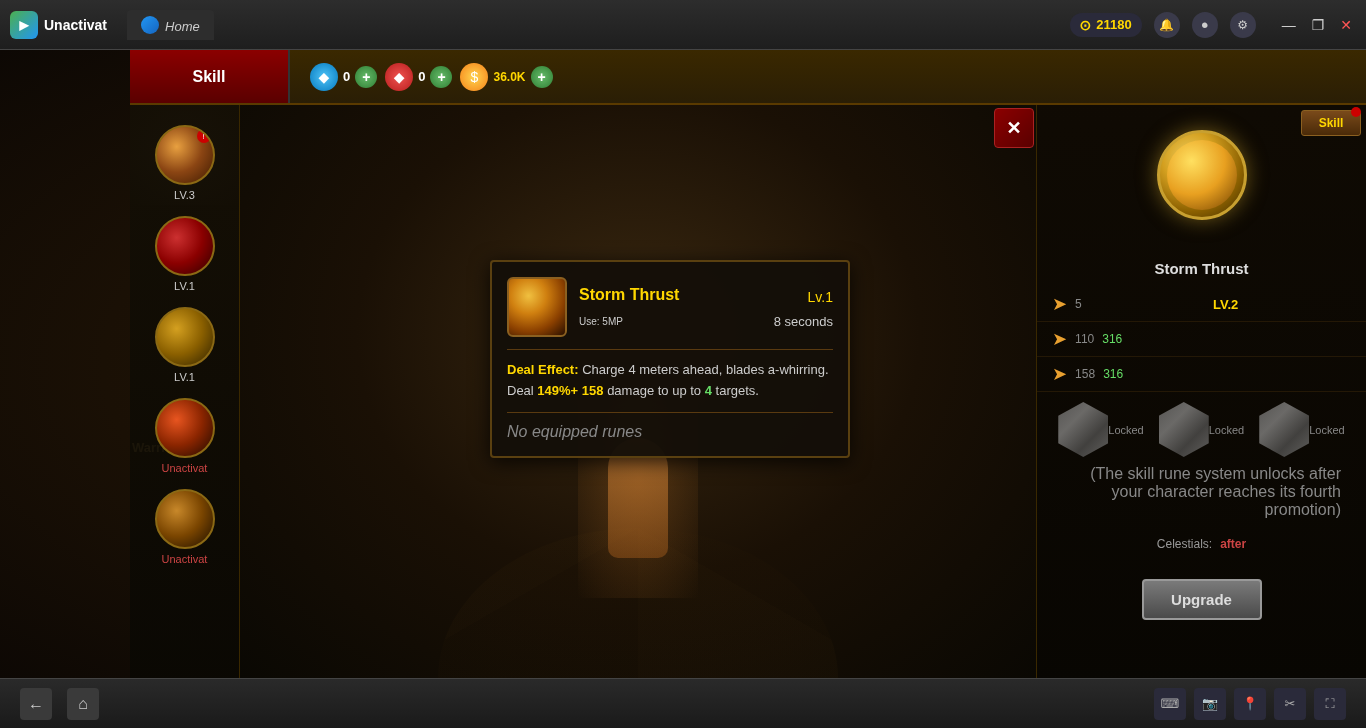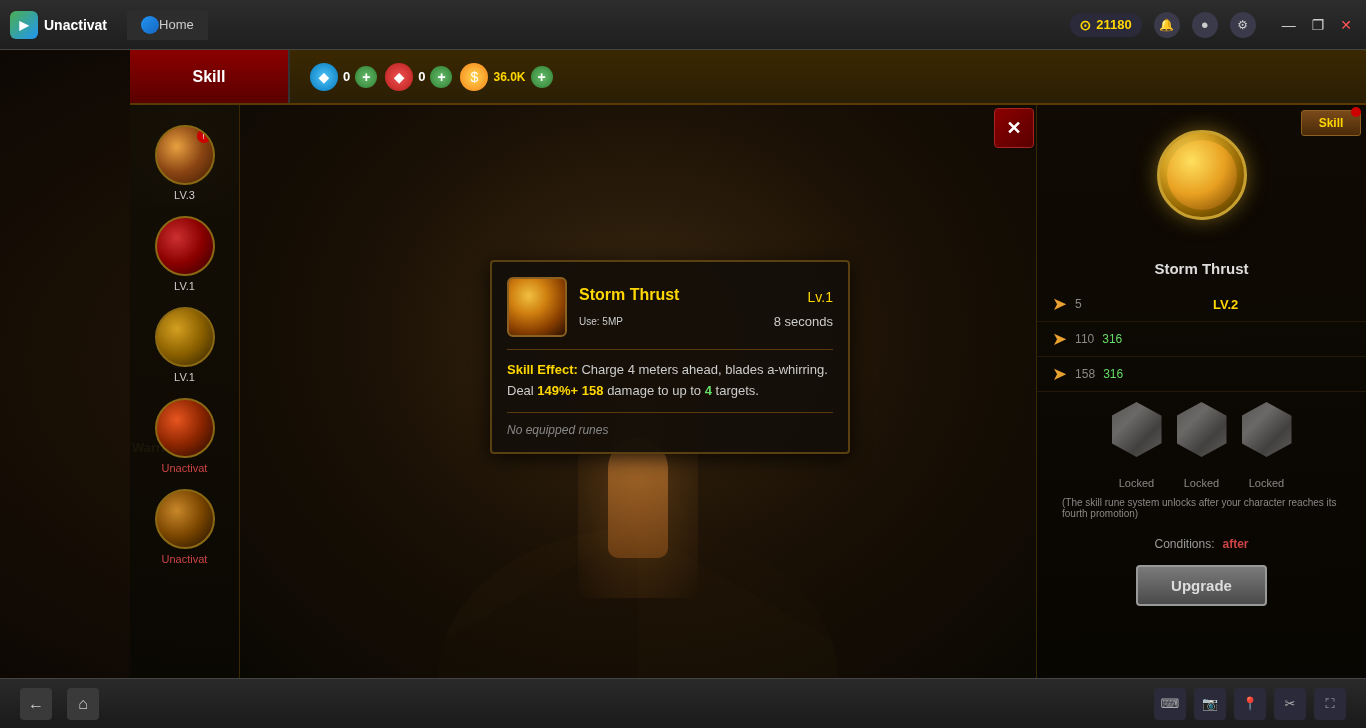--- a/index.html
+++ b/index.html
@@ -23,25 +23,26 @@
     }
     .bluestacks-icon {
       width: 28px; height: 28px;
       background: linear-gradient(135deg, #4CAF50, #2196F3);
       border-radius: 6px;
       display: flex; align-items: center; justify-content: center;
       color: white; font-size: 12px; font-weight: bold;
     }
     .titlebar-brand { color: #fff; font-size: 14px; font-weight: bold; }
     .tab {
-      display: flex; align-items: center; gap: 0;
+      display: flex; align-items: flex-end; gap: 6px;
       padding: 6px 14px;
       border-radius: 4px 4px 0 0;
       font-size: 13px;
       cursor: pointer;
+      font-style: italic;
     }
     .tab.home { background: #2d2d2d; color: #ccc; }
     .tab.active { background: #3a3a4a; color: #fff; border: 1px solid #555; border-bottom: none; }
     .tab-icon { width: 18px; height: 18px; border-radius: 50%; }
     .home-icon { background: linear-gradient(135deg, #2196F3, #1565C0); }
     .game-icon { background: linear-gradient(135deg, #9C27B0, #E91E63); }
     .titlebar-right {
       margin-left: auto;
       display: flex; align-items: center; gap: 12px;
     }
@@ -254,42 +255,42 @@
       padding: 10px 15px;
     }
     .rune-title {
       color: #ddd; font-size: 13px; font-weight: bold;
       text-align: center; margin-bottom: 10px;
       display: flex; align-items: center; justify-content: center; gap: 8px;
     }
     .rune-line { flex: 1; height: 1px; background: #5a3a10; }
     .rune-slots { display: flex; gap: 15px; justify-content: center; margin-bottom: 8px; }
     .rune-slot {
-      display: flex; flex-direction: column; align-items: center; gap: 20px;
+      display: flex; flex-direction: row; align-items: center; gap: 0;
     }
     .rune-crystal {
       width: 50px; height: 55px;
       background: linear-gradient(135deg, #888, #aaa, #666, #999);
       clip-path: polygon(50% 0%, 100% 25%, 100% 75%, 50% 100%, 0% 75%, 0% 25%);
       opacity: 0.6;
     }
     .rune-locked { color: #888; font-size: 11px; }
-    .rune-note { color: #888; font-size: 10px; text-align: left; padding: 0 10px; }
+    .rune-note { color: #888; font-size: 16px; text-align: right; padding: 0 10px; }
 
     .conditions-row {
       display: flex; align-items: center; justify-content: center;
       gap: 8px; padding: 8px 15px;
     }
     .conditions-label { color: #999; font-size: 12px; }
     .conditions-value { color: #cc4444; font-size: 12px; font-weight: bold; }
 
     .upgrade-btn {
-      margin: 6px auto;
+      margin: 20px auto;
       display: block;
-      width: 131px; padding: 10px 20px;
+      width: 120px; padding: 10px 20px;
       background: linear-gradient(180deg, #7a7a7a, #4a4a4a);
       border: 2px solid #999;
       border-radius: 4px;
       color: #ddd; font-size: 15px; font-weight: bold;
       text-align: center; cursor: pointer;
     }
 
     
     .skill-tooltip {
       position: absolute;
@@ -317,21 +318,21 @@
     .tooltip-level { color: #FFD700; font-size: 14px; float: right; }
     .tooltip-mp { color: #ccc; font-size: 10px; }
     .tooltip-cd { color: #ccc; font-size: 13px; float: right; }
     .tooltip-divider { height: 1px; background: #5a3a10; margin: 10px 0; }
     .tooltip-effect {
       color: #ccc; font-size: 13px; line-height: 1.6;
     }
     .highlight-orange { color: #FFD700; font-weight: bold; }
     .highlight-green { color: #66dd66; font-weight: bold; }
     .tooltip-rune-note {
-      color: #888; font-size: 12px; margin-top: 10px;
+      color: #888; font-size: 16px; margin-top: 10px;
       font-style: italic;
     }
 
     
     .bottom-bar {
       position: absolute; bottom: 0; left: 0; right: 0;
       height: 50px;
       background: linear-gradient(180deg, #2a2a2a 0%, #1a1a1a 100%);
       border-top: 1px solid #444;
       display: flex; align-items: center; justify-content: space-between;
@@ -504,21 +505,21 @@
         </div>
         <div class="rune-slot">
           <div class="rune-crystal"></div>
           <span class="rune-locked">Locked</span>
         </div>
       </div>
       <div class="rune-note">(The skill rune system unlocks after your character reaches its fourth promotion)</div>
     </div>
 
     <div class="conditions-row">
-      <span class="conditions-label">Conditions:</span>
+      <span class="conditions-label">Celestials:</span>
       <span class="conditions-value">after</span>
     </div>
 
     <div class="upgrade-btn">
       <span>Upgrade</span>
     </div>
   </div>
 
   <div class="skill-tooltip">
     <div class="tooltip-header">
@@ -532,21 +533,21 @@
           <span class="tooltip-mp">
             <span>Use:</span>
             <span>5MP</span>
           </span>
           <span class="tooltip-cd">8 seconds</span>
         </div>
       </div>
     </div>
     <div class="tooltip-divider"></div>
     <div class="tooltip-effect">
-      <span style="color:#FFD700;font-weight:bold;">Skill Effect:</span><span> Charge 4 meters ahead, blades a-whirring. Deal </span><span class="highlight-orange">149%</span><span class="highlight-orange">+ 158</span><span> damage to up to </span><span class="highlight-green">4</span><span> targets.</span>
+      <span style="color:#FFD700;font-weight:bold;">Deal Effect:</span><span> Charge 4 meters ahead, blades a-whirring. Deal </span><span class="highlight-orange">149%</span><span class="highlight-orange">+ 158</span><span> damage to up to </span><span class="highlight-green">4</span><span> targets.</span>
     </div>
     <div class="tooltip-divider"></div>
     <div class="tooltip-rune-note">No equipped runes</div>
   </div>
 
 </div>
 
 <div class="bottom-bar">
   <div class="bottom-left">
     <div class="bottom-nav-btn">←</div>

